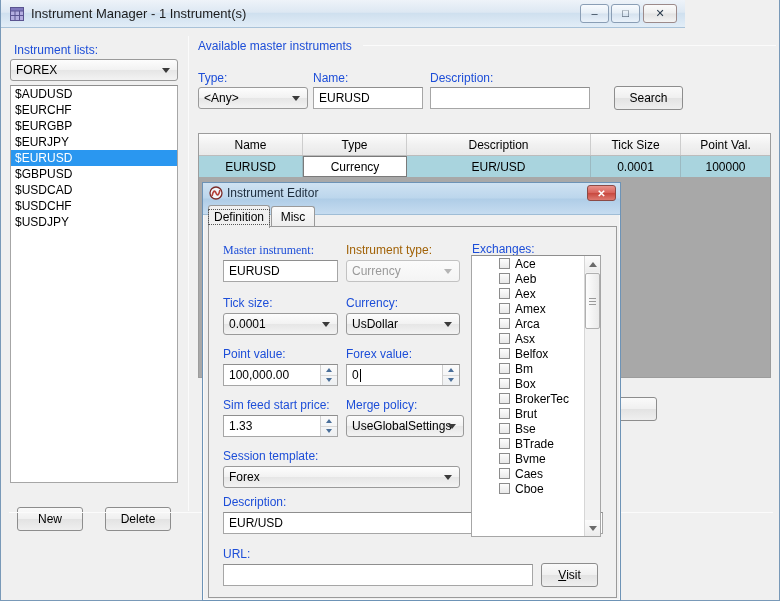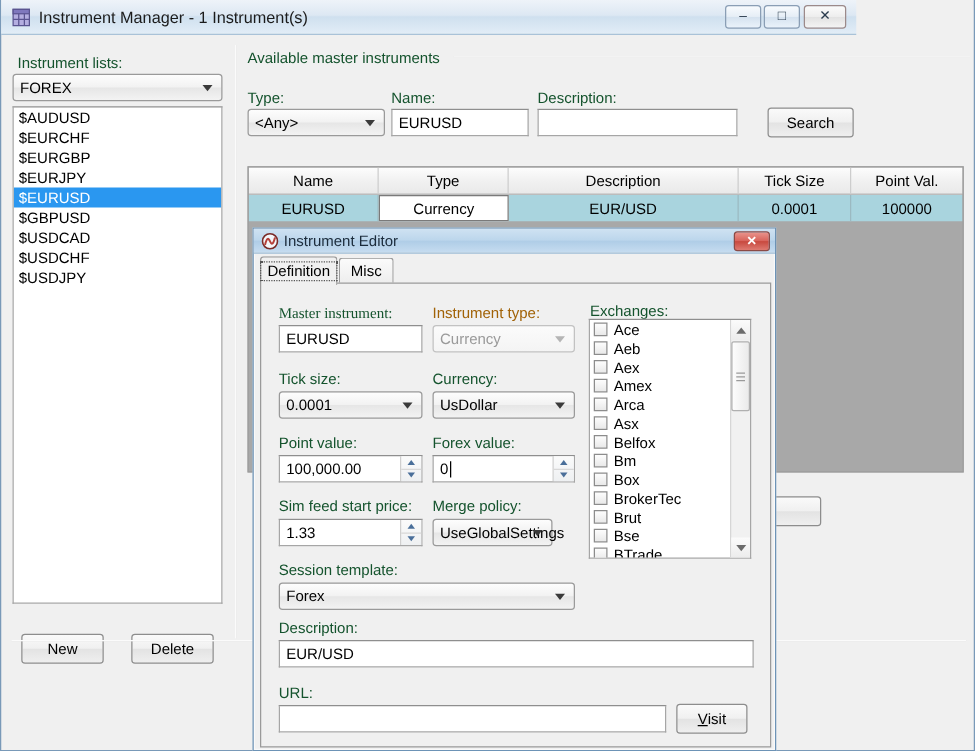--- a/index.html
+++ b/index.html
@@ -52,21 +52,21 @@
   #btn-min { right: 76px; }
   #btn-max { right: 45px; }
   #btn-close {
     right: 8px; width: 34px;
     border-color: #9c8a8a;
     background: linear-gradient(to bottom, #fbfbfb 0%, #eeeeee 48%, #e2e2e2 52%, #f4f4f4 100%);
   }
   .wglyph { font-size: 11px; color: #2a3b4d; line-height: 1; }
 
   
-  .lbl { position: absolute; font-size: 12px; color: #14532d; white-space: nowrap; }
+  .lbl { position: absolute; font-size: 12px; color: #1d4ed8; white-space: nowrap; }
   .lbl-dim { color: #a16207; }
 
   .combo {
     position: absolute;
     height: 22px;
     border: 1px solid #9a9a9a;
     border-radius: 3px;
     background: linear-gradient(to bottom, #fdfdfd 0%, #f2f2f2 48%, #e6e6e6 52%, #f3f3f3 100%);
     display: flex; align-items: center;
     padding-left: 5px;
@@ -249,21 +249,21 @@
   #dlg {
     position: absolute;
     left: 201px; top: 182px;
     width: 419px; height: 419px;
     background: #f0f0f0;
     border: 1px solid #6d93b6;
     box-shadow: 0 0 0 1px rgba(255,255,255,.6) inset;
   }
   #dlg-title {
     position: absolute; left: 0; top: 0;
-    width: 100%; height: 20px;
+    width: 100%; height: 32px;
     background: linear-gradient(to bottom, #cfe2f2 0%, #bcd6ec 48%, #afcde7 52%, #c6dcf0 100%);
     border-bottom: 1px solid #9fbdd6;
   }
   #dlg-title .dt-icon { position: absolute; left: 6px; top: 3px; width: 14px; height: 14px; }
   #dlg-title .dt-text {
     position: absolute; left: 24px; top: 3px;
     font-size: 12px; color: #1b2b3b;
     white-space: nowrap;
   }
   #dlg-close {
@@ -303,25 +303,26 @@
     left: 5px; top: 43px;
     width: 409px; height: 372px;
     border: 1px solid #9a9a9a;
     background: #f0f0f0;
   }
 
   
   #ex-list {
     position: absolute;
     left: 470px; top: 255px;
-    width: 130px; height: 192px;
+    width: 130px; height: 282px;
     background: #ffffff;
     border: 1px solid #a6a6a6;
     border-top-color: #8e8e8e;
     overflow: hidden;
+    padding-left: 24px;
   }
   .ex-row {
     display: flex; align-items: center;
     height: 15px;
     padding-left: 3px;
     font-size: 12px;
   }
   .ex-cb {
     width: 11px; height: 11px;
     border: 1px solid #8c8c8c;
@@ -553,21 +554,21 @@
           <div>
               <span class="sp-up"></span>
             </div>
           <div>
               <span class="sp-dn"></span>
             </div>
         </div>
       </div>
 
       <span class="lbl" style="left:137px; top:171px;">Merge policy:</span>
-      <div class="combo" style="left:137px; top:188px; width:96px;">
+      <div class="combo" style="left:137px; top:188px; width:118px;">
         <span>UseGlobalSettings</span>
         <span class="arrow"></span>
       </div>
 
       <span class="lbl" style="left:14px; top:222px;">Session template:</span>
       <div class="combo" style="left:14px; top:239px; width:237px;">
         <span>Forex</span>
         <span class="arrow"></span>
       </div>
 

